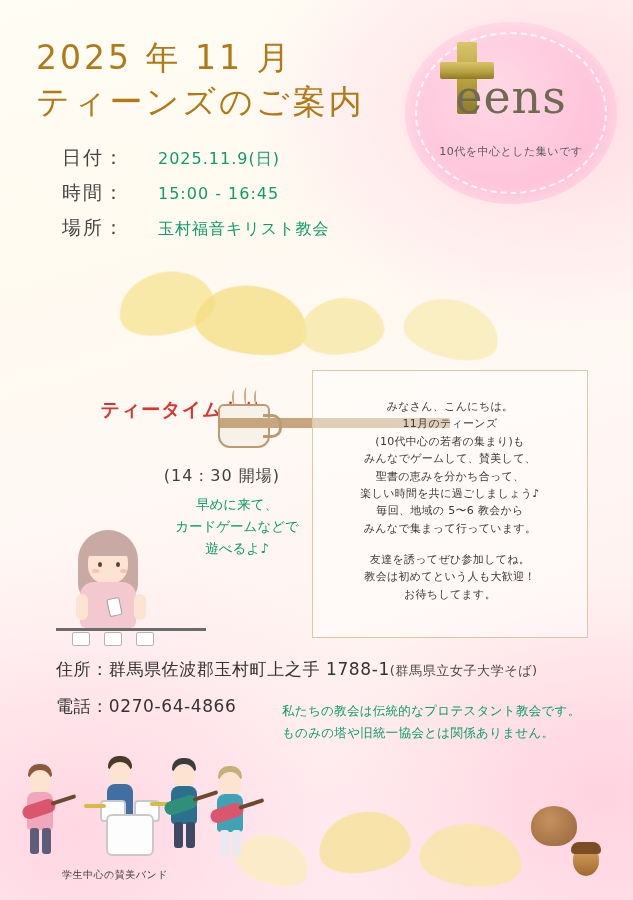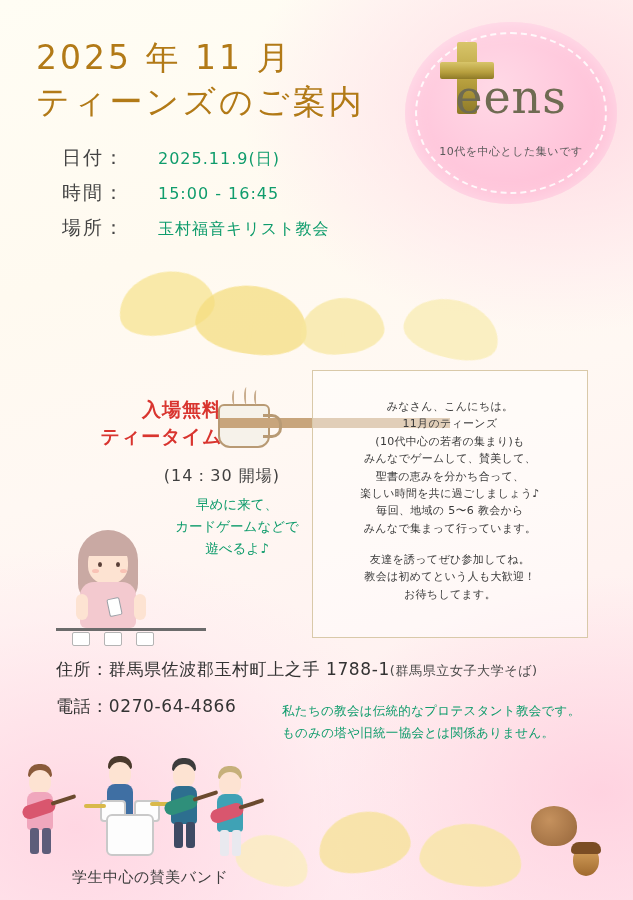--- a/index.html
+++ b/index.html
@@ -252,23 +252,23 @@
     left: 282px;
     top: 700px;
     font-size: 12.5px;
     color: #0f9c6c;
     line-height: 1.75;
     letter-spacing: .3px;
   }
   
   .band-caption {
     position: absolute;
-    left: 72px;
+    left: 62px;
     top: 868px;
-    font-size: 15px;
+    font-size: 10px;
     color: #3f3f3f;
     letter-spacing: .5px;
   }
   
   .girl { position: absolute; left: 56px; top: 524px; width: 110px; height: 120px; }
   .girl .hair-back { position:absolute; left:22px; top:6px; width:60px; height:74px; background:#c9a9a3; border-radius:32px 32px 22px 22px; }
   .girl .face { position:absolute; left:32px; top:18px; width:40px; height:42px; background:#fde3d2; border-radius:20px 20px 18px 18px; }
   .girl .fringe { position:absolute; left:29px; top:12px; width:46px; height:20px; background:#c9a9a3; border-radius:24px 24px 6px 6px; }
   .girl .eye { position:absolute; top:38px; width:4px; height:5px; background:#5a4038; border-radius:50%; }
   .girl .eye.l { left:42px; } .girl .eye.r { left:60px; }
@@ -332,21 +332,20 @@
       <div class="info-label">時間：</div>
       <div class="info-value">15:00 - 16:45</div>
     </div>
     <div class="info-row">
       <div class="info-label">場所：</div>
       <div class="info-value">玉村福音キリスト教会</div>
     </div>
   </div>
 
   <div class="free-block">
-    <div class="free-line">入場無料</div>
     <div class="free-line">ティータイムあり</div>
   </div>
   <div class="open-time">(14：30 開場)</div>
   <div class="early-note">
     <div>早めに来て、</div>
     <div>カードゲームなどで</div>
     <div>遊べるよ♪</div>
   </div>
 
   <div class="mug">

